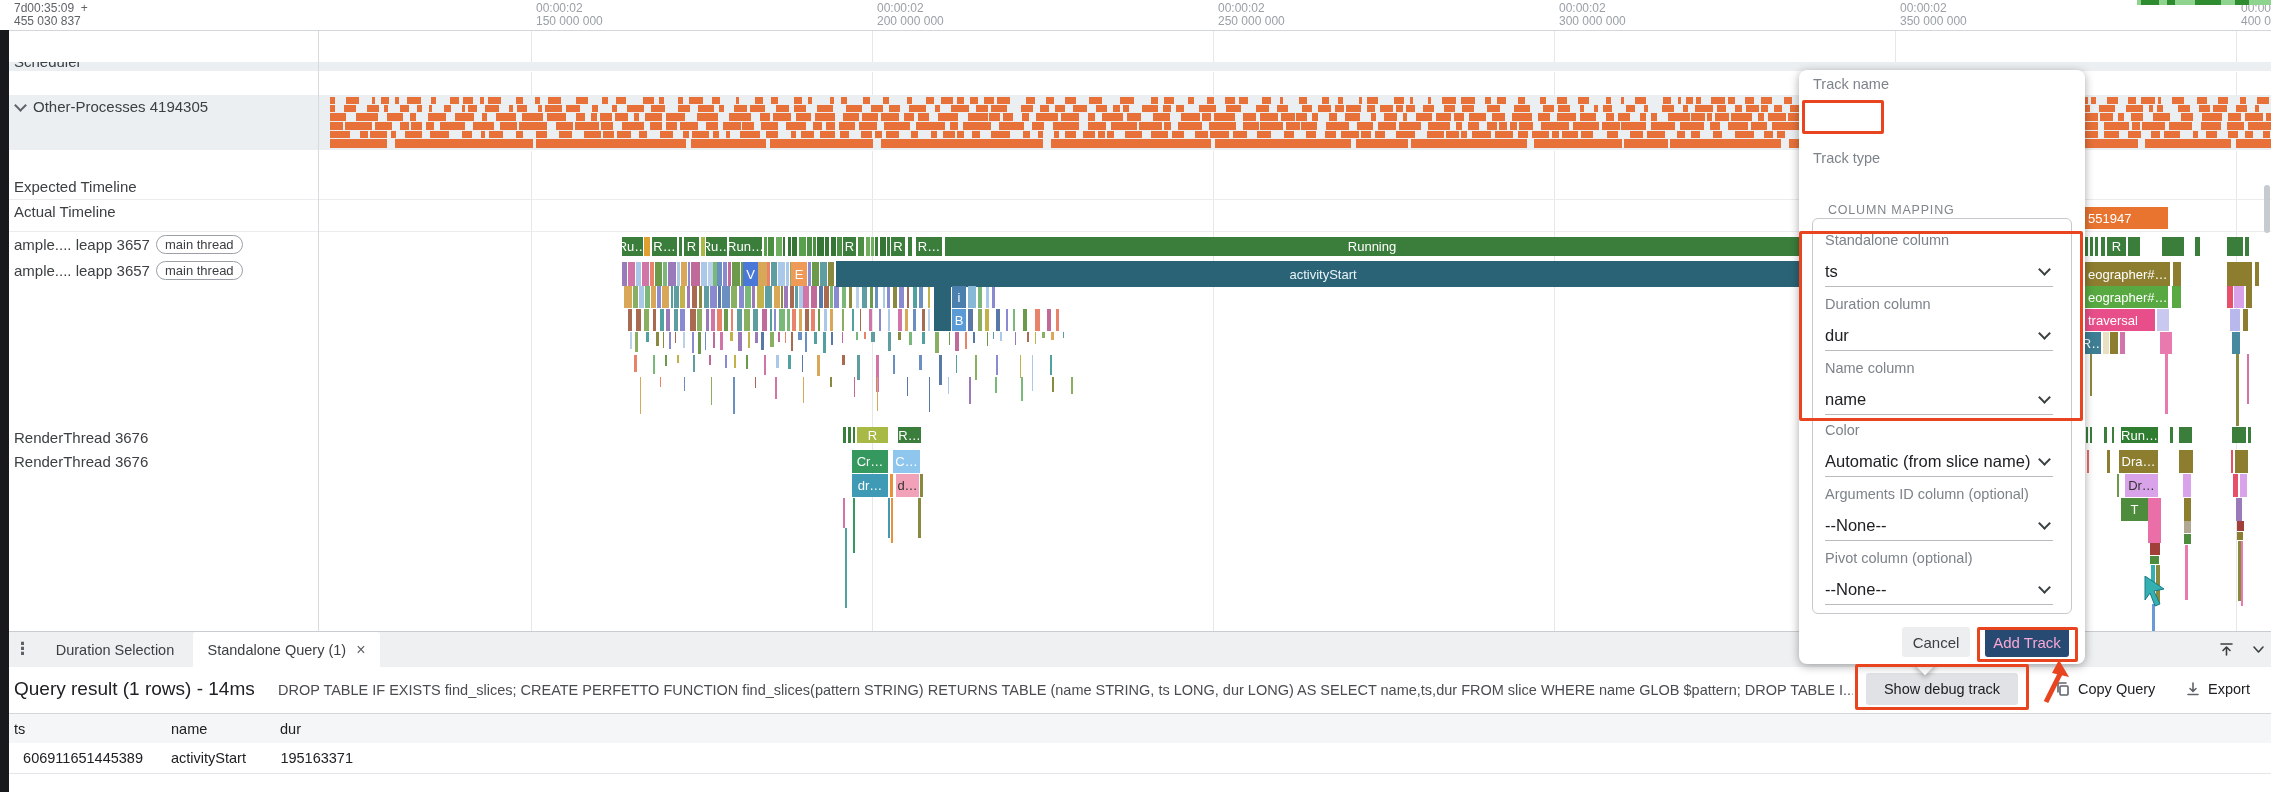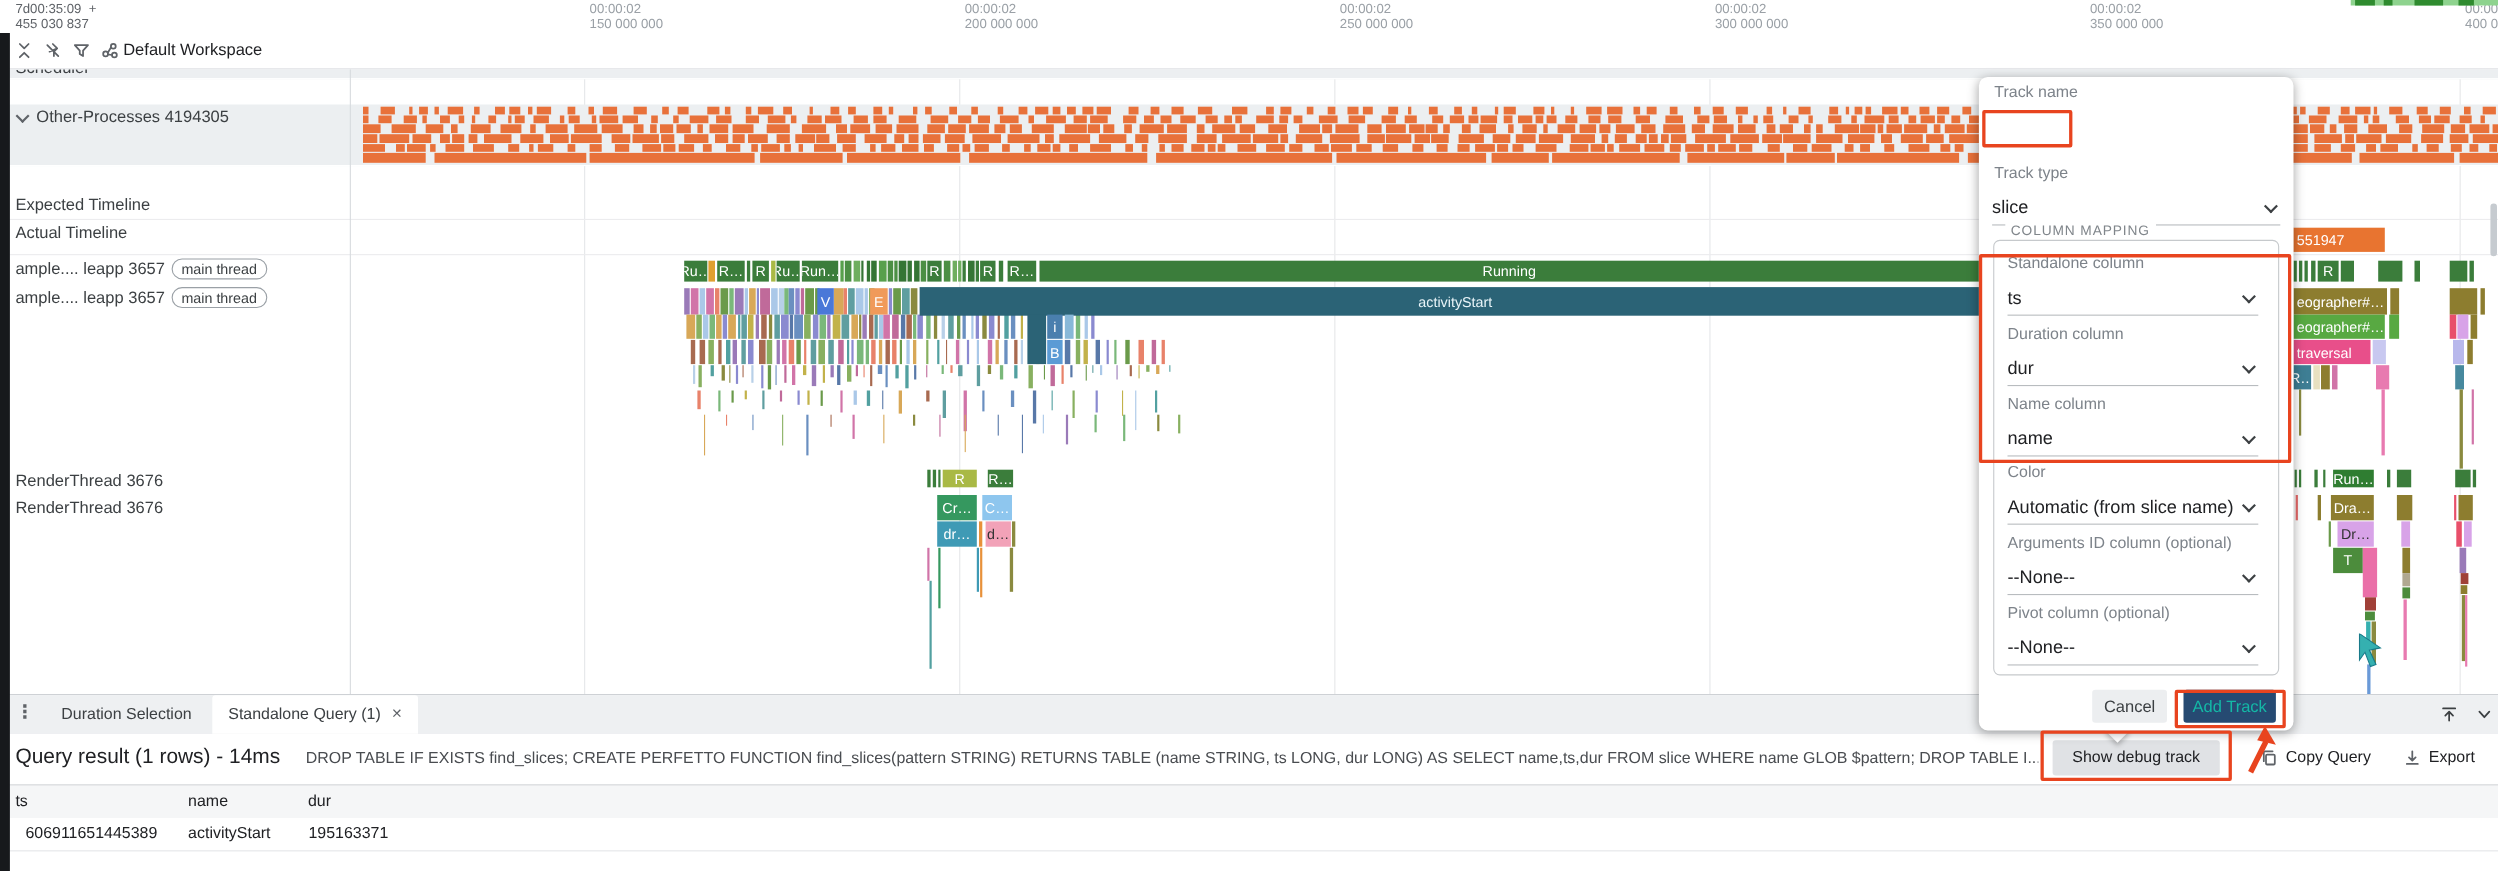--- a/index.html
+++ b/index.html
@@ -47,21 +47,21 @@
               justify-content:space-between;font-size:16.5px;color:#202124;cursor:pointer;}
   .dlg-select .chev{border-color:#3c4043;margin-right:4px;margin-top:-4px;}
   #track-name-input{left:12px;top:26px;width:262px;height:32px;background:#f1f3f4;border:none;
                     border-bottom:2px solid #1e3a5f;box-sizing:border-box;display:flex;align-items:center;
                     padding-left:10px;font-size:16.5px;color:#202124;}
   #mapping-fieldset{left:13px;top:148px;width:258px;height:394px;border:1px solid #c6c9cc;border-radius:6px;}
   #mapping-legend{left:24px;top:133px;background:#fff;padding:0 5px;font-size:12.5px;letter-spacing:.8px;color:#80868b;z-index:2;}
   .dlg-btn{position:absolute;top:557px;height:30px;border-radius:3px;display:flex;align-items:center;
            justify-content:center;font-size:15px;cursor:pointer;}
   #cancel-button{left:103px;width:68px;background:#eceef0;color:#3c4043;}
-  #add-track-button{left:186px;width:84px;background:#264a72;color:#14b8a6;}
+  #add-track-button{left:186px;width:84px;background:#264a72;color:#f9a8d4;}
   
   #bottom{left:0;top:631px;width:2271px;height:161px;background:#fff;z-index:6;border-top:1px solid #c9cdd1;}
   #tabbar{left:0;top:0;width:2271px;height:35px;background:#eef0f2;border-bottom:1px solid #d6d9dc;}
   .tab{position:absolute;top:0;height:35px;display:flex;align-items:center;justify-content:center;
        font-size:14.5px;color:#3c4043;cursor:pointer;gap:10px;}
   #tab-active{background:#fff;border-radius:3px 3px 0 0;}
   #tab-close{color:#5f6368;font-size:16px;cursor:pointer;}
   #dots-icon{position:absolute;left:14px;top:6px;font-size:17px;font-weight:bold;color:#5f6368;letter-spacing:0;}
   #queryrow{left:0;top:35px;width:2271px;height:46px;background:#fff;}
   #query-summary{position:absolute;left:14px;top:11px;font-size:19px;color:#202124;white-space:nowrap;}
@@ -126,38 +126,20 @@
   <div id="gridlines">
       <div class="abs gridline" style="left: 531px; top: 0px; height: 631px;"></div>
       <div class="abs gridline" style="left: 872px; top: 0px; height: 631px;"></div>
       <div class="abs gridline" style="left: 1213px; top: 0px; height: 631px;"></div>
       <div class="abs gridline" style="left: 1554px; top: 0px; height: 631px;"></div>
       <div class="abs gridline" style="left: 1895px; top: 0px; height: 631px;"></div>
       <div class="abs gridline" style="left: 2236px; top: 0px; height: 631px;"></div>
     </div>
   <div id="col-divider" class="abs"></div>
 
-  <div id="toolbar" class="abs">
-    <svg class="icon-svg" style="left:14px" width="16" height="16">
-        <path d="M4 2 L8 6 L12 2 M4 14 L8 10 L12 14"></path>
-      </svg>
-    <svg class="icon-svg" style="left:40px" width="16" height="16">
-        <path d="M8 2 L12 6 L9 9 L9 13 M5 9 L12 6 M3 3 L13 13"></path>
-      </svg>
-    <svg class="icon-svg" style="left:66px" width="16" height="16">
-        <path d="M2 3 H14 L9.5 8 V13 L6.5 11 V8 Z"></path>
-      </svg>
-    <svg class="icon-svg" style="left:92px" width="16" height="16">
-        <circle cx="4" cy="11" r="2.2"></circle>
-        <circle cx="11" cy="4" r="2.2"></circle>
-        <circle cx="12" cy="12" r="2.2"></circle>
-        <path d="M6 10 L9 5 M6 11.5 L9.8 12"></path>
-      </svg>
-    <div id="workspace-label" class="abs">Default Workspace</div>
-  </div>
 
   <div id="partial-row" class="abs trow grey-row" style="top:62px;height:10px;">
     <div id="partial-text">Scheduler</div>
   </div>
   <div class="abs trow grey-row" style="top:95px;height:56px;">
     <div class="trow-label">
         <span class="chev"></span>
         <span>Other-Processes 4194305</span>
       </div>
   </div>
@@ -1106,24 +1088,20 @@
   <svg class="abs" style="left:2142px;top:576px;z-index:5;" width="26" height="34">
     <polygon points="3,0 22,13 12,15 18,28 13,30 8,17 3,24" fill="#35b0b0" stroke="#187a8a" stroke-width="1"></polygon>
   </svg>
 
   <div id="scrollbar-thumb" class="abs"></div>
 
   <div id="dialog-caret" class="abs"></div>
   <div id="dialog" class="abs">
     <div class="dlg-label" style="top:6px;">Track name</div>
     <div class="dlg-label" style="top:80px;">Track type</div>
-    <div class="dlg-select" style="left:12px;top:104px;width:262px;">
-      <span>slice</span>
-        <span class="chev"></span>
-    </div>
     <div id="mapping-legend" class="abs">COLUMN MAPPING</div>
     <div id="mapping-fieldset" class="abs"></div>
     <div id="dialog-fields">
         <div class="dlg-label" style="top: 162px; left: 26px;">Standalone column</div>
         <div class="dlg-select" style="left: 26px; top: 186px; width: 228px;">
           <span>ts</span>
           <span class="chev"></span>
         </div>
         <div class="dlg-label" style="top: 226px; left: 26px;">Duration column</div>
         <div class="dlg-select" style="left: 26px; top: 250px; width: 228px;">

